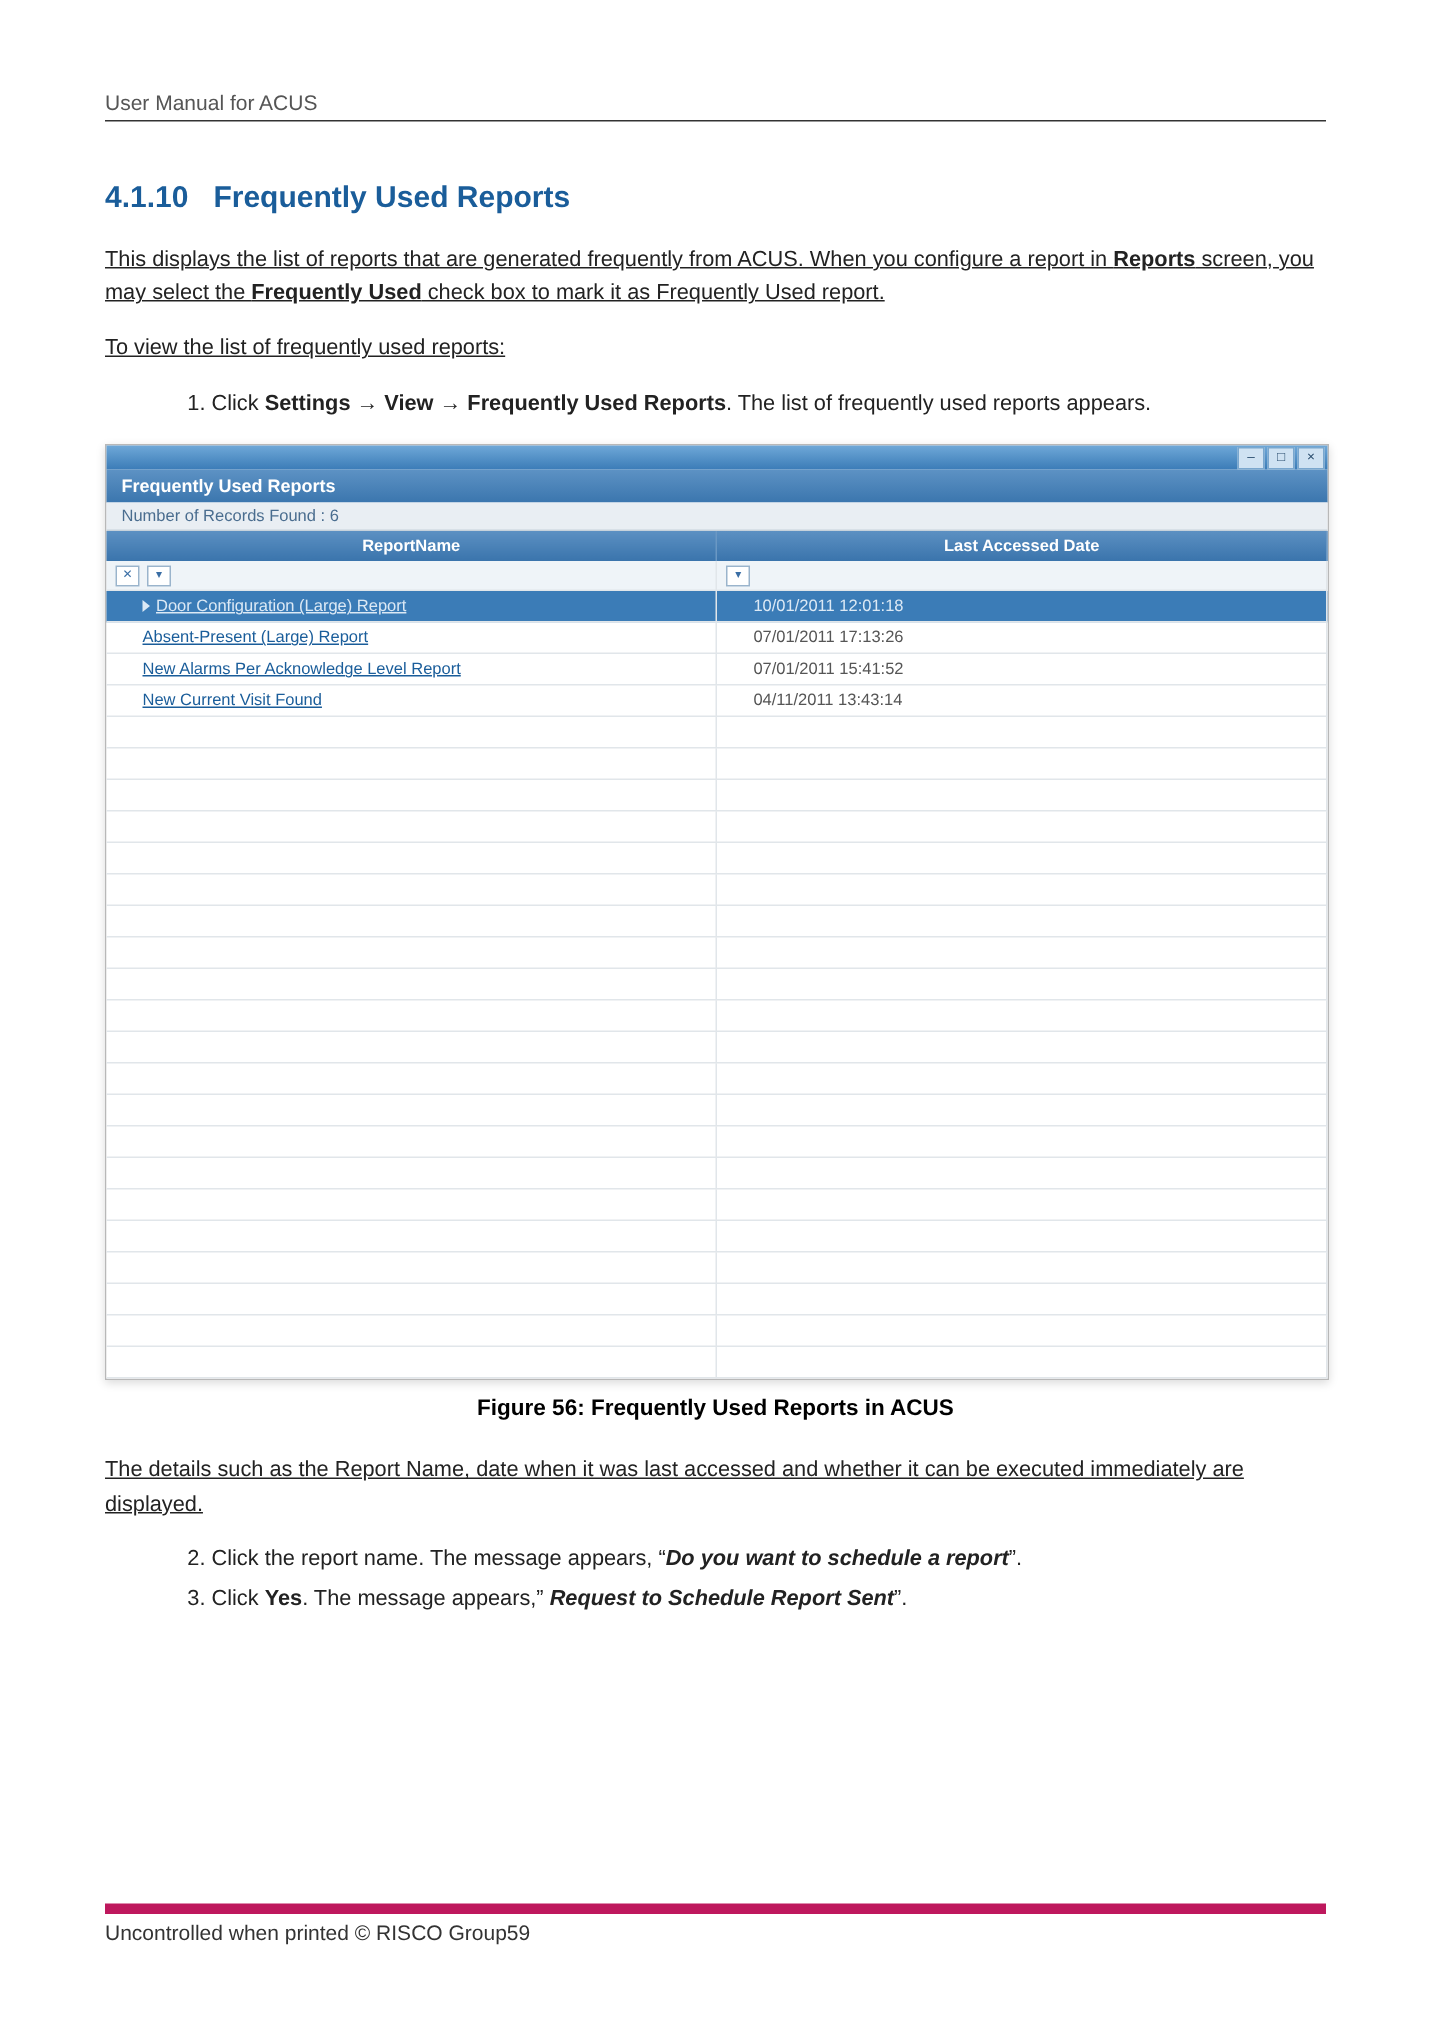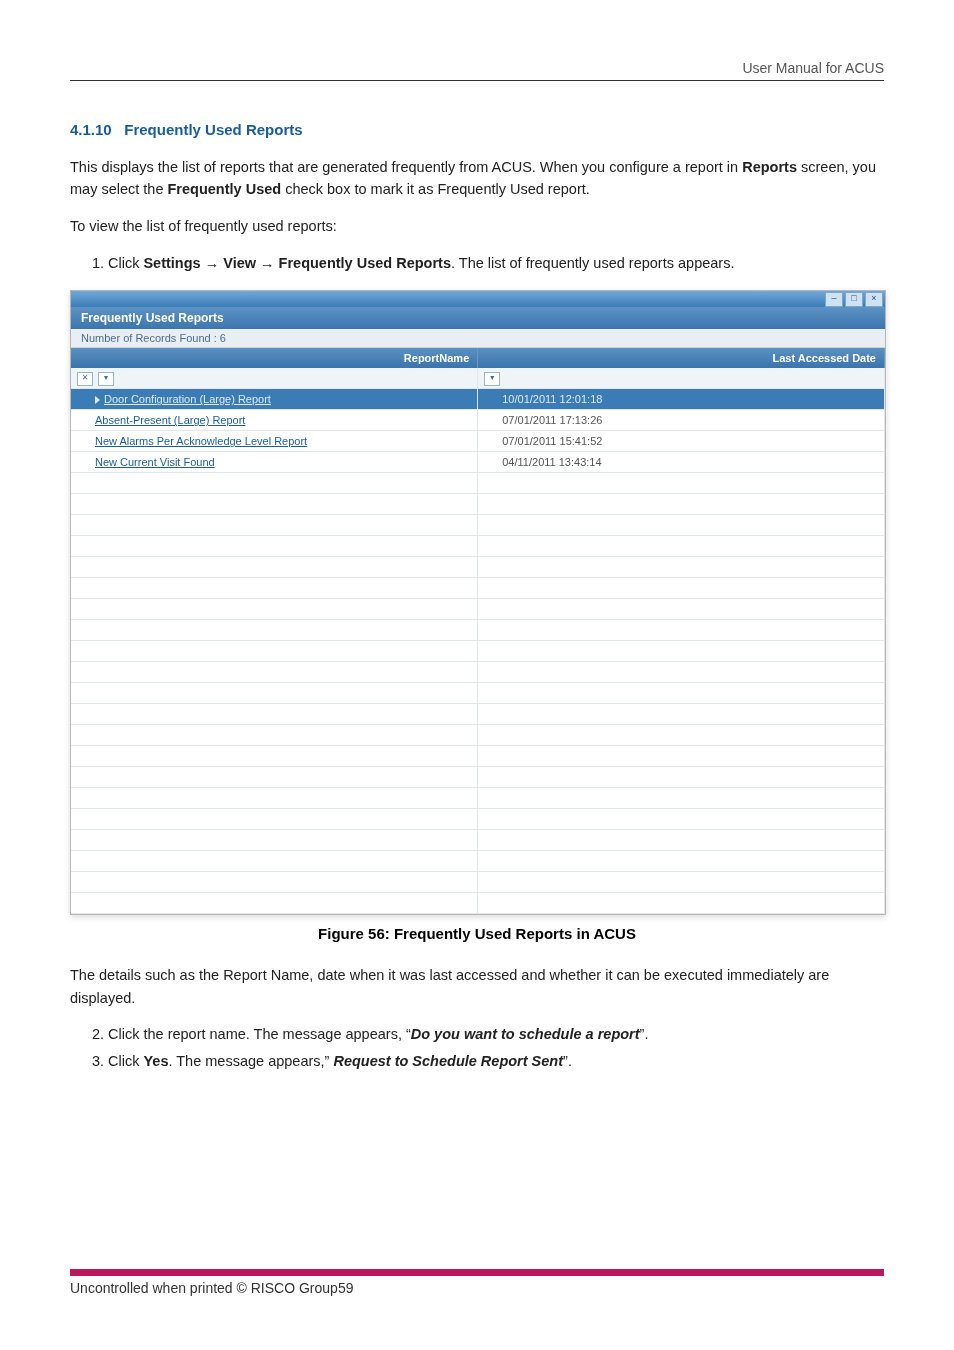--- a/index.html
+++ b/index.html
@@ -15,47 +15,47 @@
     height: 1350px;
     padding: 60px 70px 40px 70px;
     box-sizing: border-box;
     position: relative;
   }
   .header-line {
     border-bottom: 1px solid #333;
     margin-bottom: 6px;
   }
   .header-text {
-    text-align: right;
     font-size: 14px;
     color: #555;
     padding-bottom: 4px;
   }
   .section-heading {
     color: #1a5d9a;
     font-weight: bold;
-    font-size: 15px;
+    font-size: 20px;
     margin-top: 40px;
     margin-bottom: 18px;
   }
   .body-text {
     font-size: 14.5px;
     line-height: 1.55;
     color: #222;
     margin-bottom: 14px;
+    text-decoration: underline;
   }
   .body-text b { font-weight: bold; }
   ol.steps {
     font-size: 14.5px;
     line-height: 1.55;
     color: #222;
     padding-left: 38px;
     margin: 8px 0 16px 0;
   }
-  ol.steps li { margin-bottom: 4px; }
+  ol.steps li { margin-bottom: 4px; margin-left: 33px; }
   .arrow { font-family: Arial; }
 
   
   .app-shot {
     width: 100%;
     border: 1px solid #b8b8b8;
     background: linear-gradient(#fff, #fafafa);
     box-shadow: 0 2px 6px rgba(0,0,0,0.15);
     font-size: 11px;
     color: #333;
@@ -99,21 +99,21 @@
   table.grid {
     width: 100%;
     border-collapse: collapse;
     table-layout: fixed;
   }
   table.grid th {
     background: linear-gradient(#5c90c2, #3a74ac);
     color: #fff;
     font-weight: bold;
     font-size: 11px;
-    text-align: right;
+    text-align: center;
     padding: 4px 8px;
     border-right: 1px solid #6a98c4;
   }
   table.grid td {
     padding: 3px 24px;
     border-bottom: 1px solid #e1e6ea;
     border-right: 1px solid #e1e6ea;
     background: #fff;
     color: #2a4d7a;
     font-size: 11px;

